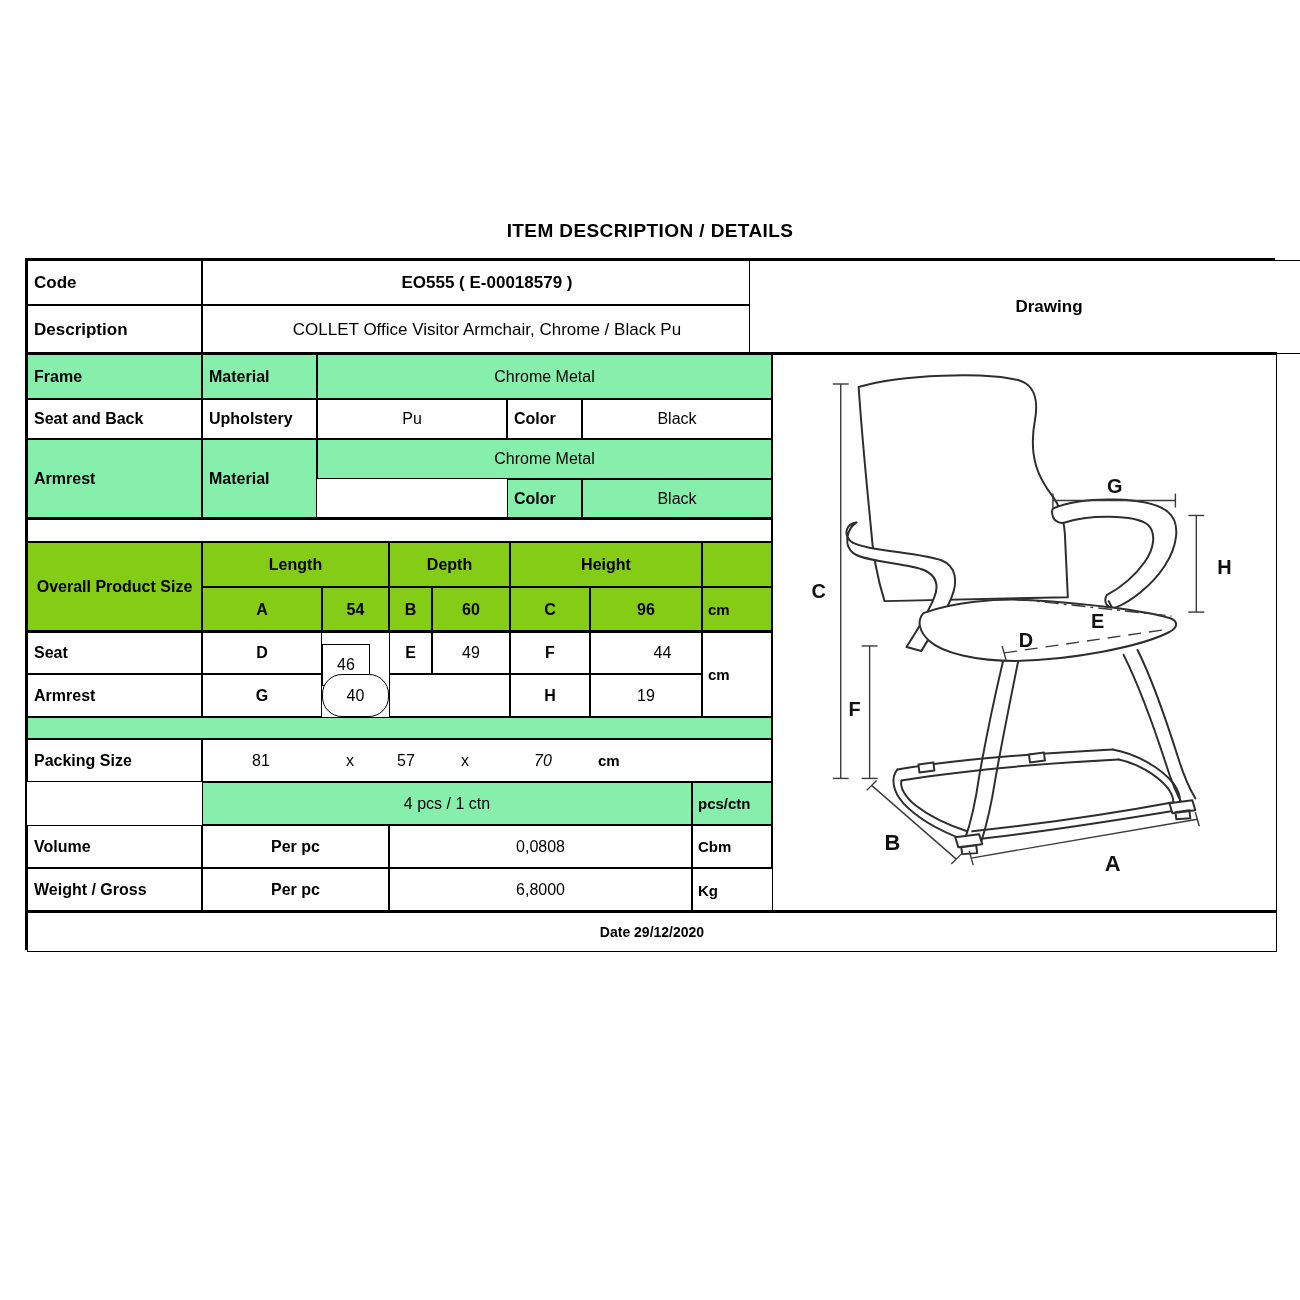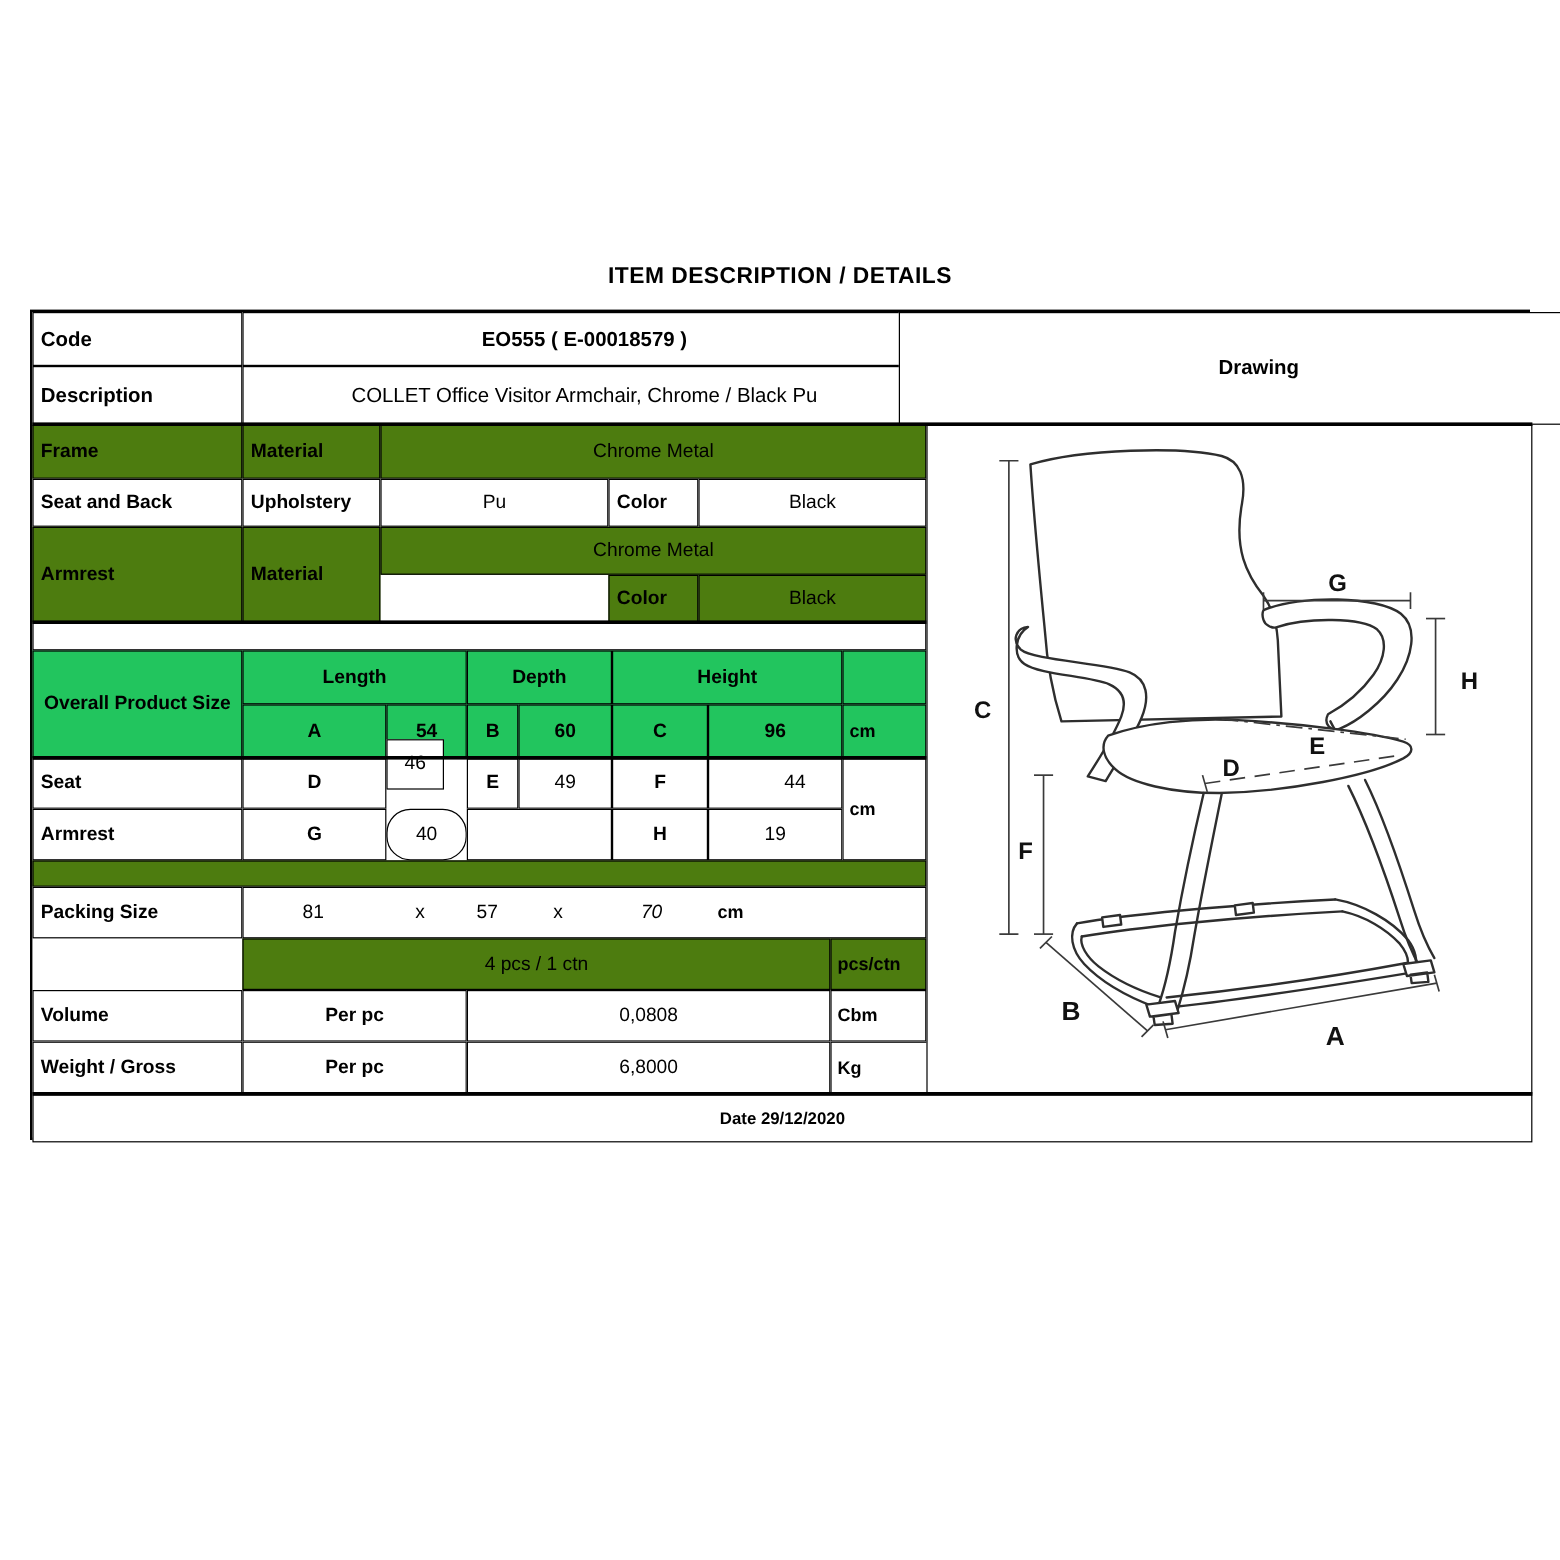--- a/index.html
+++ b/index.html
@@ -2,22 +2,22 @@
 <html><head>
 <meta charset="utf-8">
 <style>
   html,body{margin:0;padding:0;background:#fff;}
   body{width:1300px;height:1300px;position:relative;font-family:"Liberation Sans",sans-serif;color:#000;}
   .page-title{position:absolute;left:0;top:220px;width:1300px;text-align:center;font-size:19px;font-weight:bold;letter-spacing:.4px;}
   .sheet{position:absolute;left:25px;top:258px;width:1250px;height:692px;border:2px solid #000;box-sizing:border-box;}
   .cell{position:absolute;box-sizing:border-box;border:1.5px solid #000;display:flex;align-items:center;justify-content:center;font-size:16px;background:#fff;overflow:hidden;}
   .lbl{justify-content:flex-start;padding-left:6px;font-weight:bold;}
   .bold{font-weight:bold;}
-  .shade{background:#4d7c0f;}
-  .yellow{background:#22c55e;font-weight:bold;}
+  .shade{background:#86efac;}
+  .yellow{background:#84cc16;font-weight:bold;}
   .big{font-size:17px;}
   .unit{font-weight:bold;font-size:15px;justify-content:flex-start;padding-left:5px;}
   .hline{position:absolute;height:3px;background:#000;z-index:5;}
   .ps-seg{position:absolute;top:0;height:100%;display:flex;align-items:center;justify-content:center;font-size:16px;}
   .ps-unit{justify-content:flex-start;font-weight:bold;font-size:15px;}
   svg text{font-family:"Liberation Sans",sans-serif;font-weight:bold;}
 </style>
 </head>
 <body>
 
@@ -57,21 +57,21 @@
   <div class="cell yellow" style="left:175px;top:327px;width:120px;height:45px;">A</div>
   <div class="cell yellow" style="left:295px;top:327px;width:67px;height:45px;">54</div>
   <div class="cell yellow" style="left:362px;top:327px;width:43px;height:45px;">B</div>
   <div class="cell yellow" style="left:405px;top:327px;width:78px;height:45px;">60</div>
   <div class="cell yellow" style="left:483px;top:327px;width:80px;height:45px;">C</div>
   <div class="cell yellow" style="left:563px;top:327px;width:112px;height:45px;">96</div>
   <div class="cell yellow unit" style="left:675px;top:327px;width:70px;height:45px;">cm</div>
 
   <div class="cell lbl" style="left:0;top:372px;width:175px;height:42px;">Seat</div>
   <div class="cell bold" style="left:175px;top:372px;width:120px;height:42px;">D</div>
-  <div class="cell" style="left:295px;top:356px;width:48px;height:42px;">46</div>
+  <div class="cell" style="left:295px;top:384px;width:48px;height:42px;">46</div>
   <div class="cell bold" style="left:362px;top:372px;width:43px;height:42px;">E</div>
   <div class="cell" style="left:405px;top:372px;width:78px;height:42px;">49</div>
   <div class="cell bold" style="left:483px;top:372px;width:80px;height:42px;">F</div>
   <div class="cell" style="left:563px;top:372px;width:112px;height:42px;padding-left:33px;">44</div>
   <div class="cell unit" style="left:675px;top:372px;width:70px;height:85px;">cm</div>
 
   <div class="cell lbl" style="left:0;top:414px;width:175px;height:43px;">Armrest</div>
   <div class="cell bold" style="left:175px;top:414px;width:120px;height:43px;">G</div>
   <div class="cell" style="left:295px;top:414px;width:67px;height:43px;border-radius:20px;">40</div>
   <div class="cell" style="left:362px;top:414px;width:121px;height:43px;"></div>

